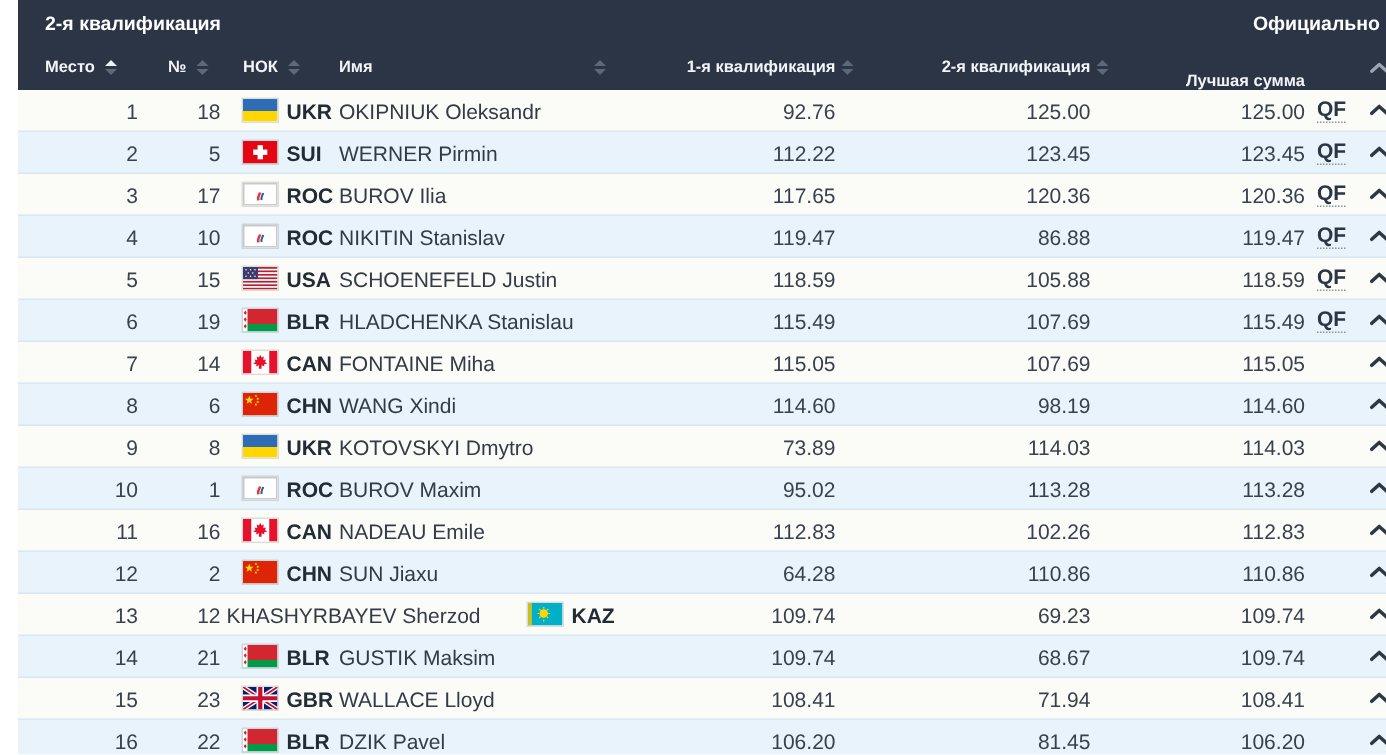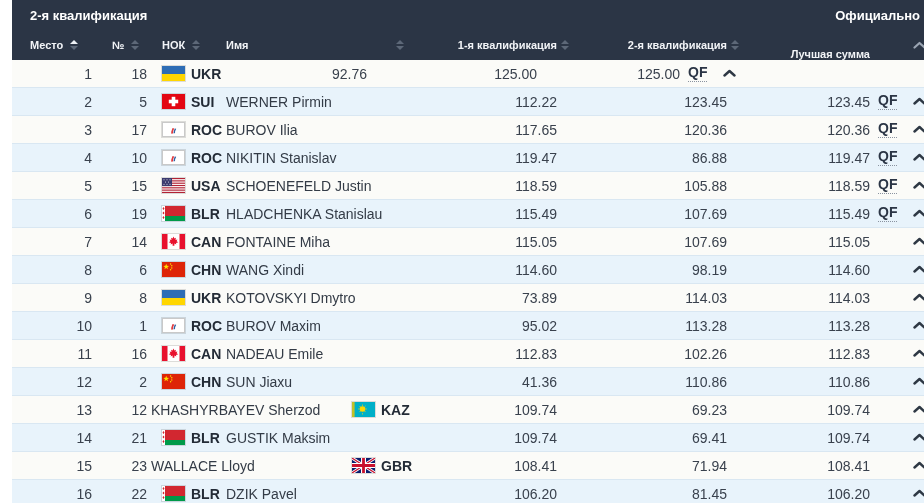--- a/index.html
+++ b/index.html
@@ -128,20 +128,23 @@
     </div>
     <div class="cell c-noc">
       <span class="flag">
             <svg width="23" height="15" viewBox="0 0 23 15">
               <rect width="23" height="8" fill="#2e6db5"></rect>
               <rect y="8" width="23" height="7" fill="#ffd600"></rect>
             </svg>
           </span>
       <span class="noc-code">UKR</span>
     </div>
+    <div class="cell c-name">
+      <span class="name-text">OKIPNIUK Oleksandr</span>
+    </div>
     <div class="cell c-q1 num">
       <span>92.76</span>
     </div>
     <div class="cell c-s"></div>
     <div class="cell c-q2 num">
       <span>125.00</span>
     </div>
     <div class="cell c-s"></div>
     <div class="cell c-best num">
       <span>125.00</span>
@@ -632,21 +635,21 @@
                 <circle cx="8.6" cy="7.7" r=".7"></circle>
               </g>
             </svg>
           </span>
       <span class="noc-code">CHN</span>
     </div>
     <div class="cell c-name">
       <span class="name-text">SUN Jiaxu</span>
     </div>
     <div class="cell c-q1 num">
-      <span>41.36</span>
+      <span>64.28</span>
     </div>
     <div class="cell c-s"></div>
     <div class="cell c-q2 num">
       <span>110.86</span>
     </div>
     <div class="cell c-s"></div>
     <div class="cell c-best num">
       <span>110.86</span>
     </div>
     <div class="cell c-qf">
@@ -726,21 +729,21 @@
       <span class="noc-code">BLR</span>
     </div>
     <div class="cell c-name">
       <span class="name-text">GUSTIK Maksim</span>
     </div>
     <div class="cell c-q1 num">
       <span>109.74</span>
     </div>
     <div class="cell c-s"></div>
     <div class="cell c-q2 num">
-      <span>69.41</span>
+      <span>68.67</span>
     </div>
     <div class="cell c-s"></div>
     <div class="cell c-best num">
       <span>109.74</span>
     </div>
     <div class="cell c-qf">
       <span class="qf" style="visibility: hidden;">QF</span>
     </div>
     <div class="cell c-caret">
       <span class="chev">
@@ -750,36 +753,36 @@
       </span>
     </div>
   </div>
 
   <div class="row">
     <div class="cell c-place num">
       <span>15</span>
     </div>
     <div class="cell c-bib num">
       <span>23</span>
-    </div>
-    <div class="cell c-name">
-      <span class="name-text">WALLACE Lloyd</span>
     </div>
     <div class="cell c-noc">
       <span class="flag">
             <svg width="23" height="15" viewBox="0 0 23 15">
               <rect width="23" height="15" fill="#0a1e6e"></rect>
               <path d="M0 0l23 15M23 0L0 15" stroke="#fff" stroke-width="3"></path>
               <path d="M0 0l23 15M23 0L0 15" stroke="#c8102e" stroke-width="1.2"></path>
               <path d="M11.5 0v15M0 7.5h23" stroke="#fff" stroke-width="5"></path>
               <path d="M11.5 0v15M0 7.5h23" stroke="#c8102e" stroke-width="2.8"></path>
             </svg>
           </span>
       <span class="noc-code">GBR</span>
     </div>
+    <div class="cell c-name">
+      <span class="name-text">WALLACE Lloyd</span>
+    </div>
     <div class="cell c-q1 num">
       <span>108.41</span>
     </div>
     <div class="cell c-s"></div>
     <div class="cell c-q2 num">
       <span>71.94</span>
     </div>
     <div class="cell c-s"></div>
     <div class="cell c-best num">
       <span>108.41</span>

